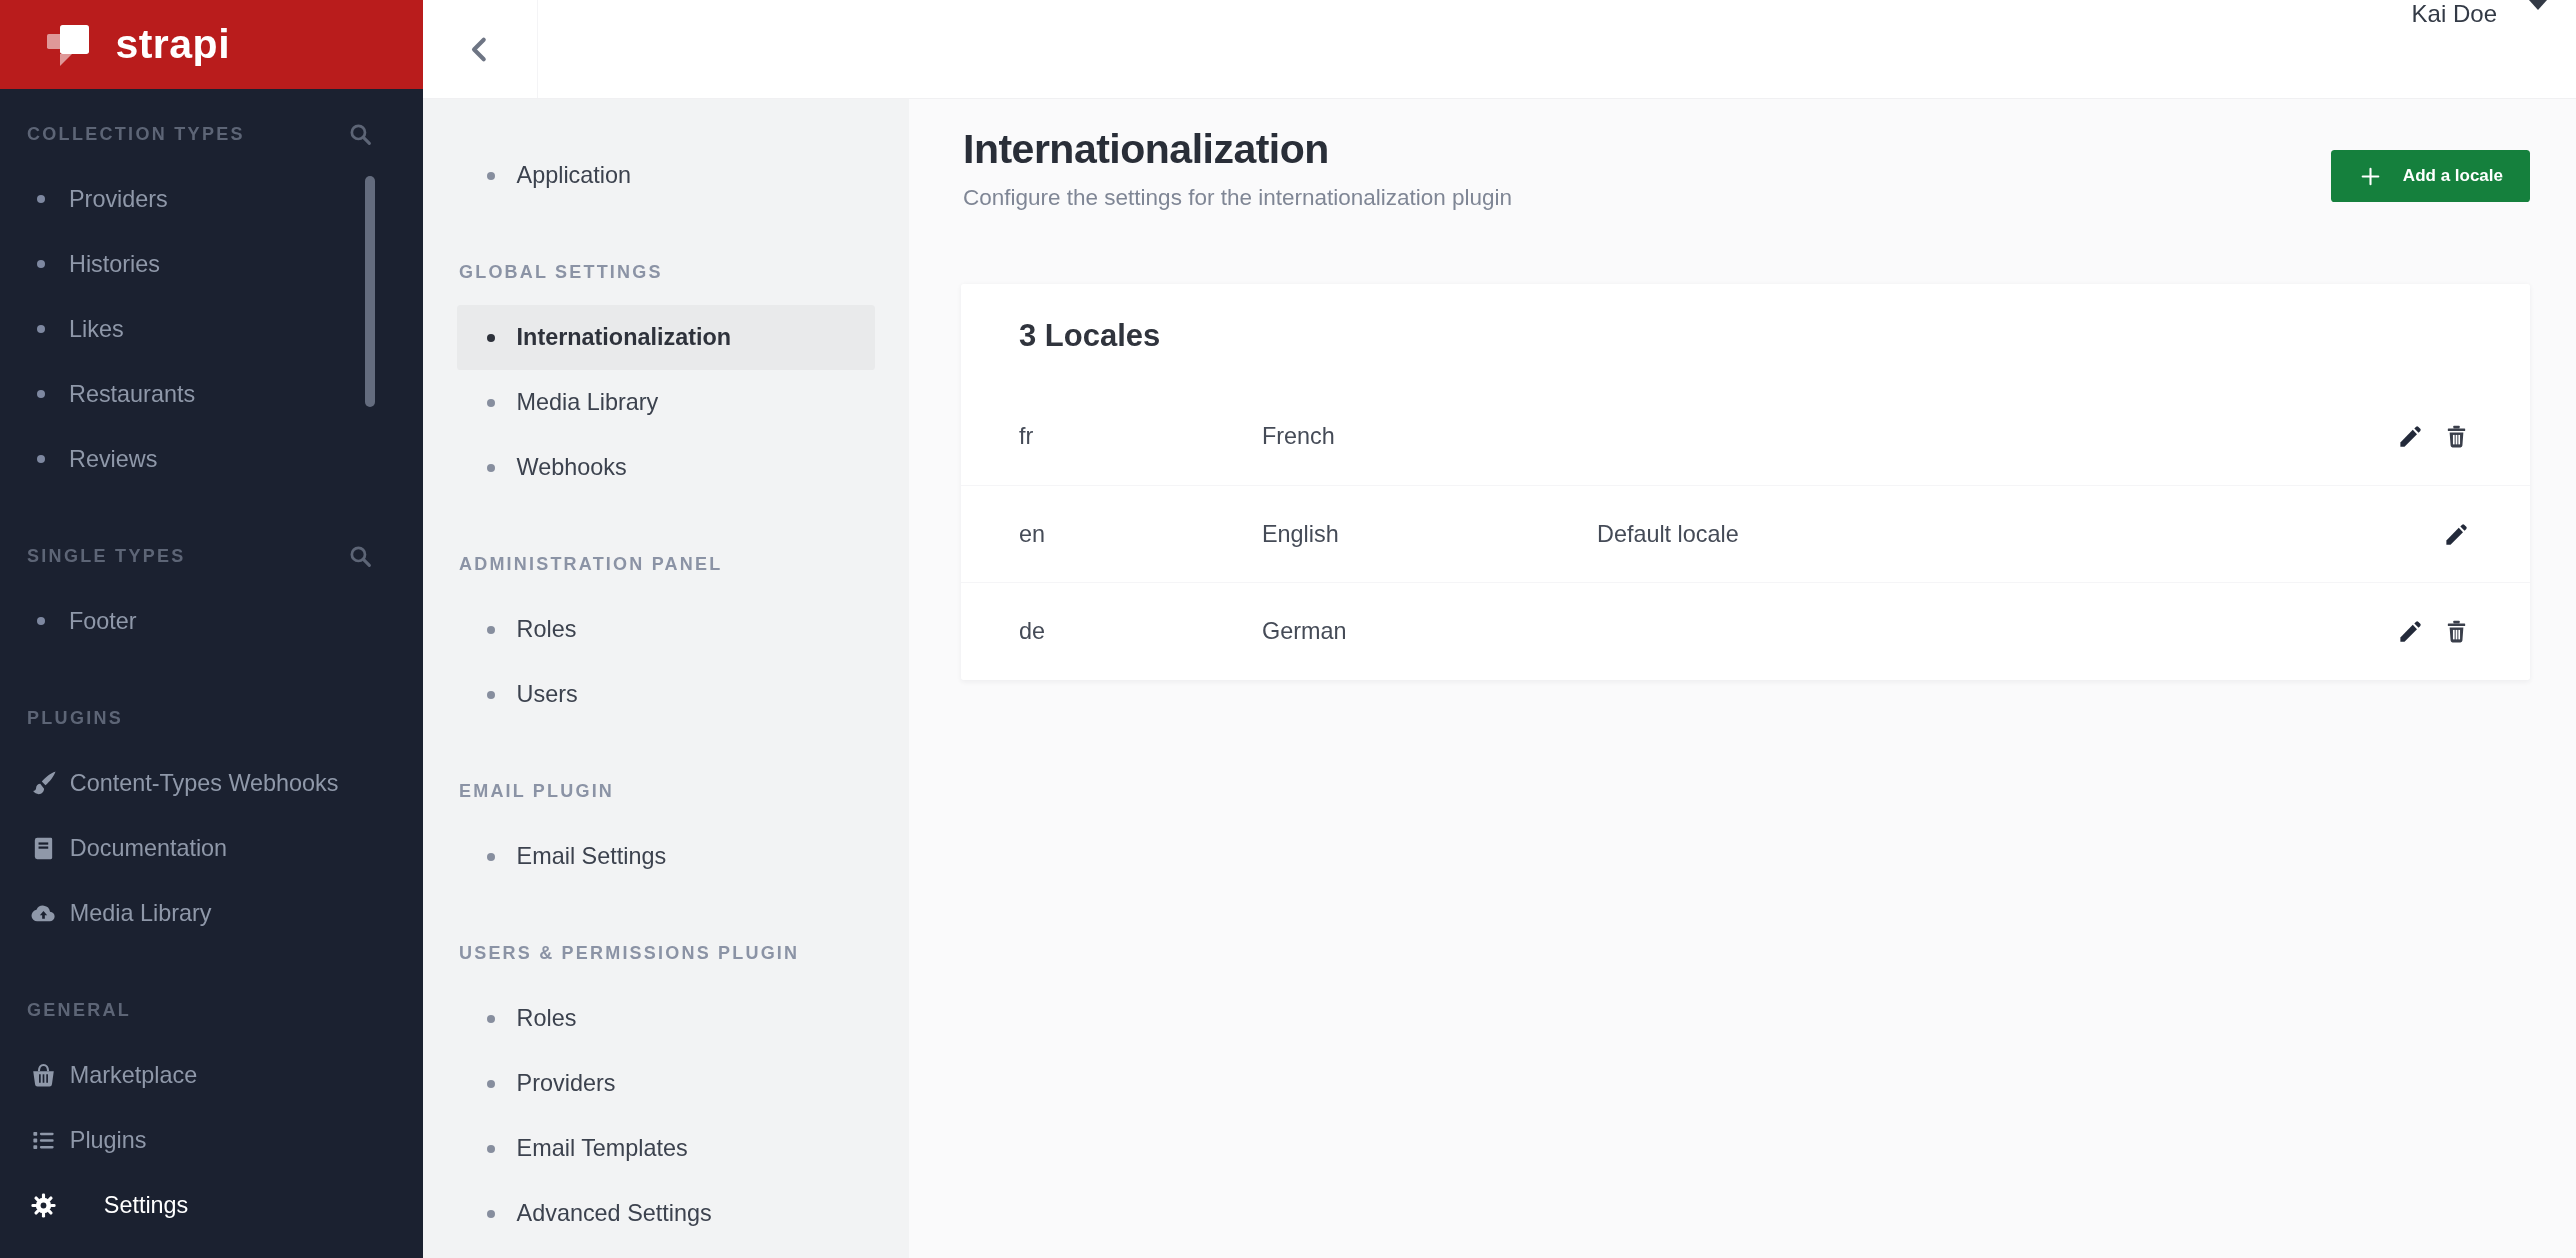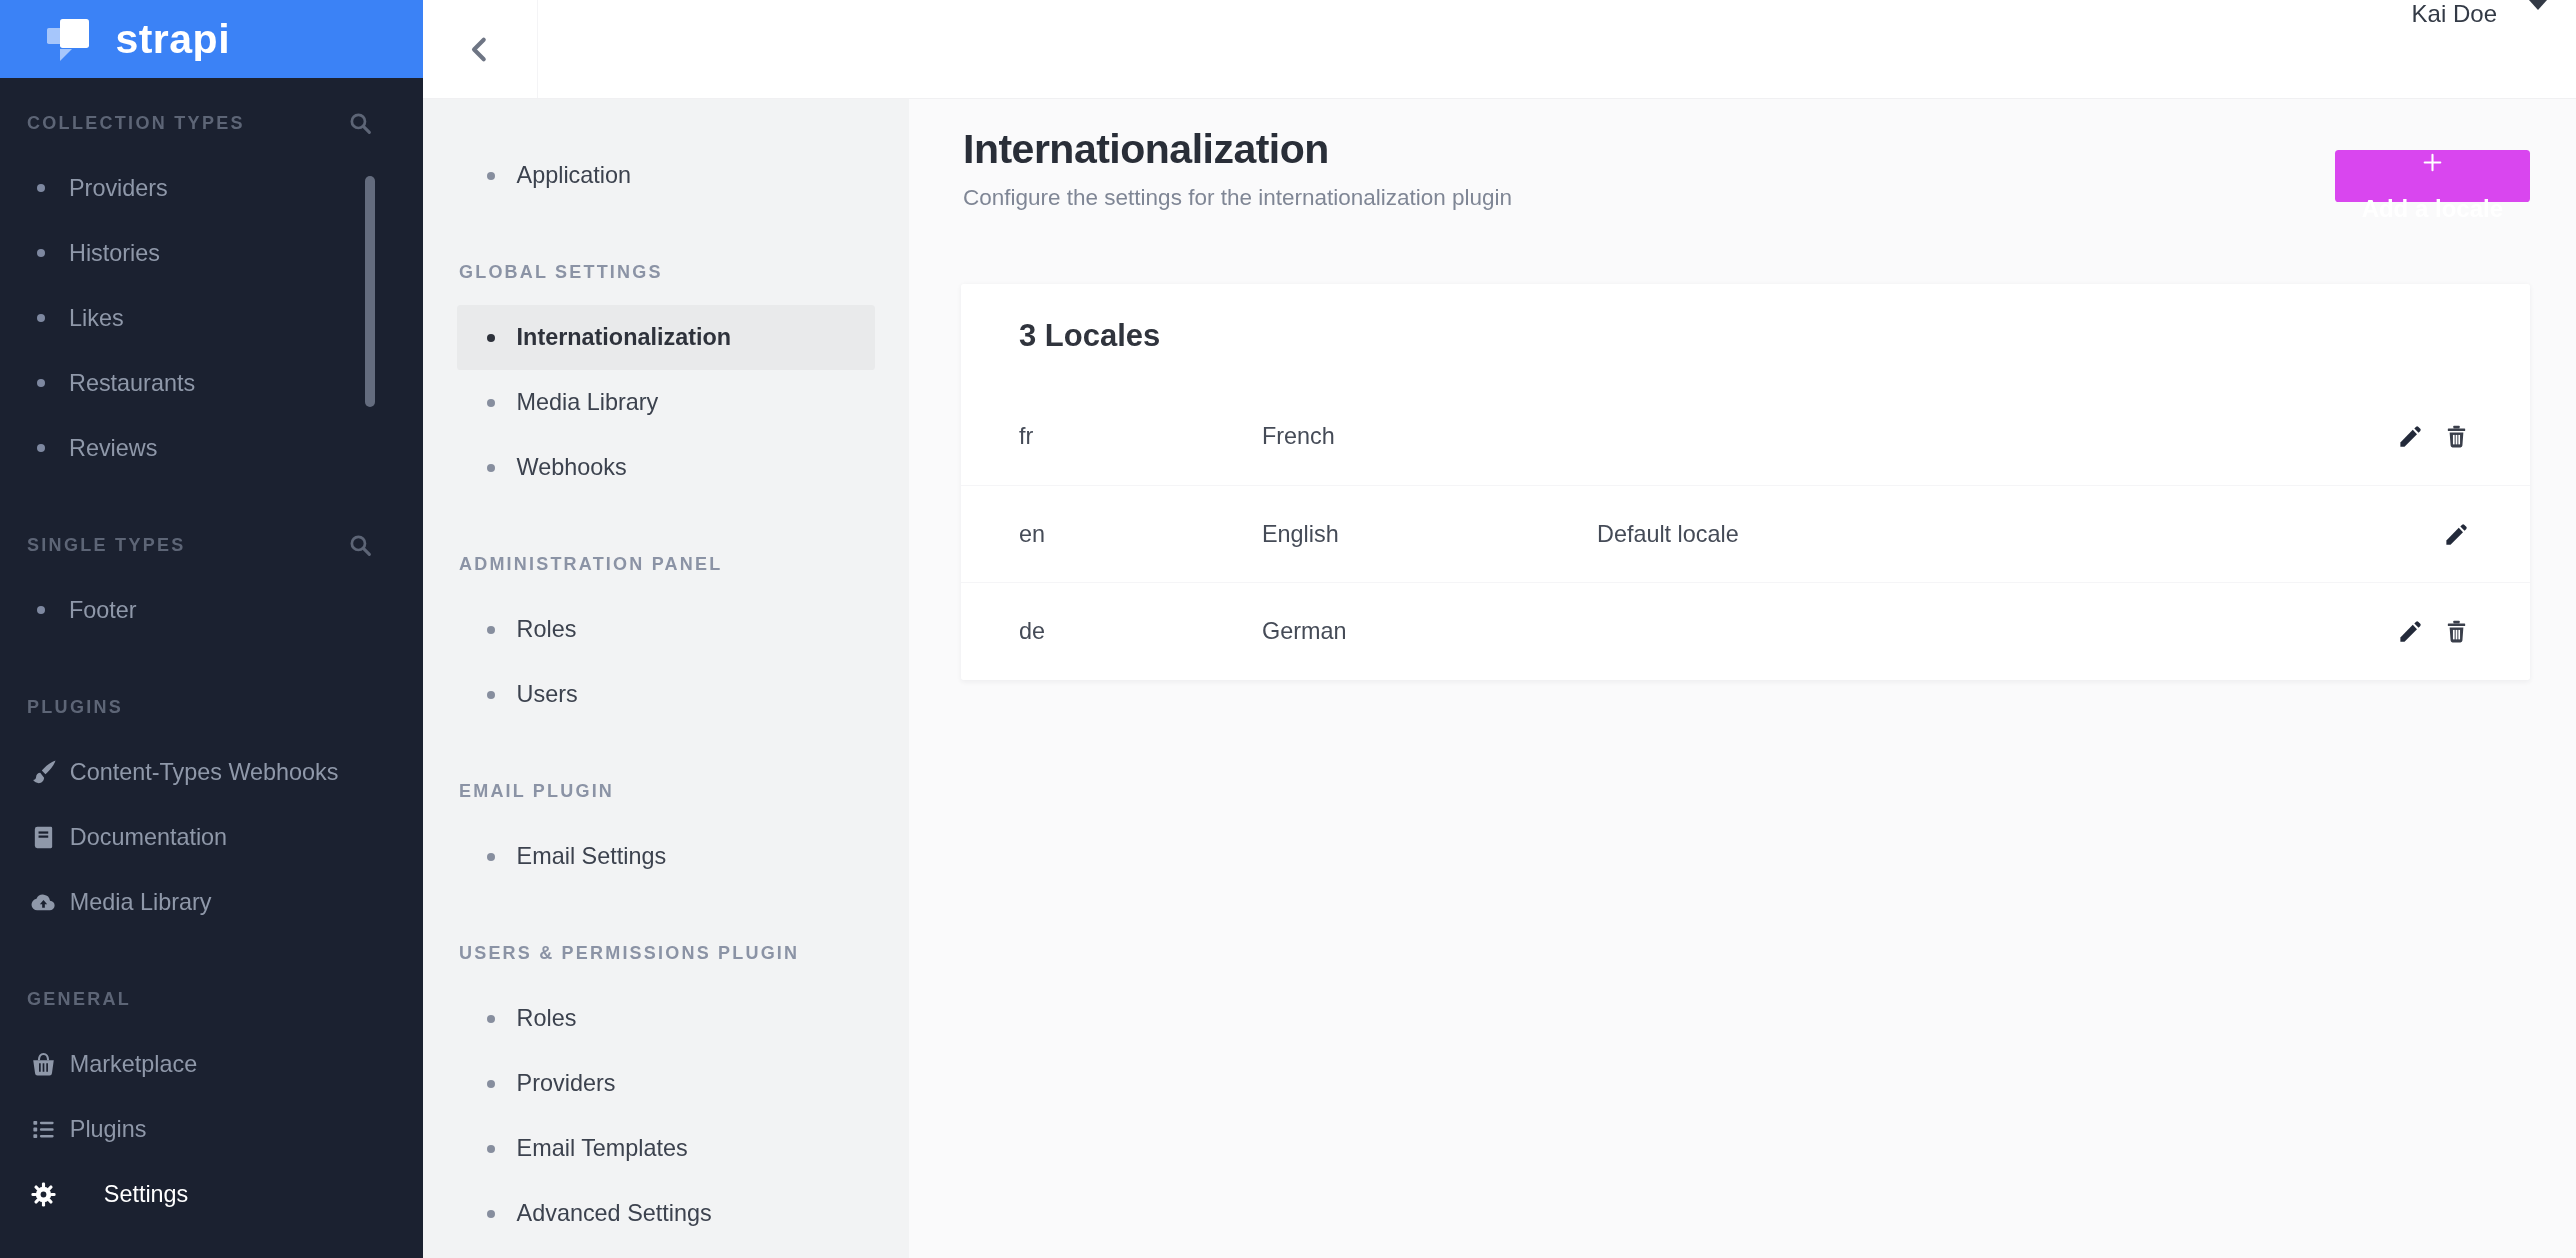--- a/index.html
+++ b/index.html
@@ -1,21 +1,21 @@
 <!DOCTYPE html>
 <html style="font-size:14.4px"><head>
 <meta charset="utf-8">
 <style>
   * { box-sizing: border-box; margin: 0; padding: 0; }
   html,body { width:2576px; height:1259px; }
   body { font-family:"Liberation Sans", sans-serif; background:#fafafb; overflow:hidden; position:relative; }
 
   
   .sidebar { position:absolute; left:0; top:0; width:423px; height:1259px; background:#1b2130; }
-  .logo { height:78px; background:#3b82f6; display:flex; align-items:center; padding-left:47px; cursor:pointer; }
+  .logo { height:89px; background:#b91c1c; display:flex; align-items:center; padding-left:47px; cursor:pointer; }
   .logo-mark { position:relative; width:45px; height:43px; margin-right:23.4px; }
   .lm-sq   { position:absolute; left:12.6px; top:1.8px;  width:29px; height:29px; background:#ffffff; border-radius:2.7px; }
   .lm-tl   { position:absolute; left:0;   top:10.8px; width:15.3px; height:15.3px; background:#ffffff; opacity:.55; border-radius:1.8px; }
   .lm-bl   { position:absolute; left:12.6px; top:31px; width:0; height:0; border-top:12.6px solid #ffffff; border-right:12.6px solid transparent; opacity:.55; }
   .logo-text { color:#fff; font-size:41px; font-weight:800; letter-spacing:0.5px; }
 
   .m-nav { padding-top:12.6px; }
   .m-section-header { height:65px; display:flex; align-items:center; padding:0 50px 0 27px; color:#5d6576;
                       font-size:18px; font-weight:700; letter-spacing:2.3px; }
   .m-section-header + .m-section-header, .m-item + .m-section-header { margin-top:32px; }
@@ -44,23 +44,23 @@
             color:#3c424e; font-size:23.4px; cursor:pointer; }
   .s-item .dot { width:8px; height:8px; border-radius:50%; background:#878e9e; margin-right:21.6px; flex:0 0 auto; }
   .s-item.active { background:#e9eaeb; color:#2e323b; font-weight:700; }
   .s-item.active .dot { background:#2e323b; }
   .gap-before { margin-top:32px; }
 
   
   .main { position:absolute; left:909px; top:99px; right:0; bottom:0; background:#fafafb; }
   .page-title { position:absolute; left:54px; top:27px; font-size:41px; font-weight:700; color:#292e38; letter-spacing:-0.5px; }
   .page-subtitle { position:absolute; left:54px; top:86px; font-size:22.5px; color:#7f8695; }
-  .add-btn { position:absolute; right:46px; top:51px; height:52px; padding:0 27px; background:#d946ef; color:#fff;
-             border:none; border-radius:3.6px; font-size:24px; font-weight:600; font-family:"Liberation Sans",sans-serif;
-             display:flex; align-items:center; gap:20px; cursor:pointer;flex-direction:column; }
+  .add-btn { position:absolute; right:46px; top:51px; height:52px; padding:0 27px; background:#15803d; color:#fff;
+             border:none; border-radius:3.6px; font-size:17px; font-weight:600; font-family:"Liberation Sans",sans-serif;
+             display:flex; align-items:center; gap:20px; cursor:pointer; }
 
   .card { position:absolute; left:52px; right:46px; top:185px; height:396px; background:#ffffff; border-radius:2.7px;
           box-shadow:0 1.8px 5.4px rgba(40,42,49,.06); }
   .card-title { position:absolute; left:58px; top:34px; font-size:31px; font-weight:700; color:#30343d; }
   .rows { position:absolute; left:0; right:0; top:104px; }
   .lrow { height:97px; display:flex; align-items:center; padding:0 58px; font-size:23.4px; color:#454b57; }
   .lrow + .lrow { border-top:0.9px solid #f5f5f7; }
   .col-code { width:243px; }
   .col-name { width:335px; }
   .col-default { flex:1; }

